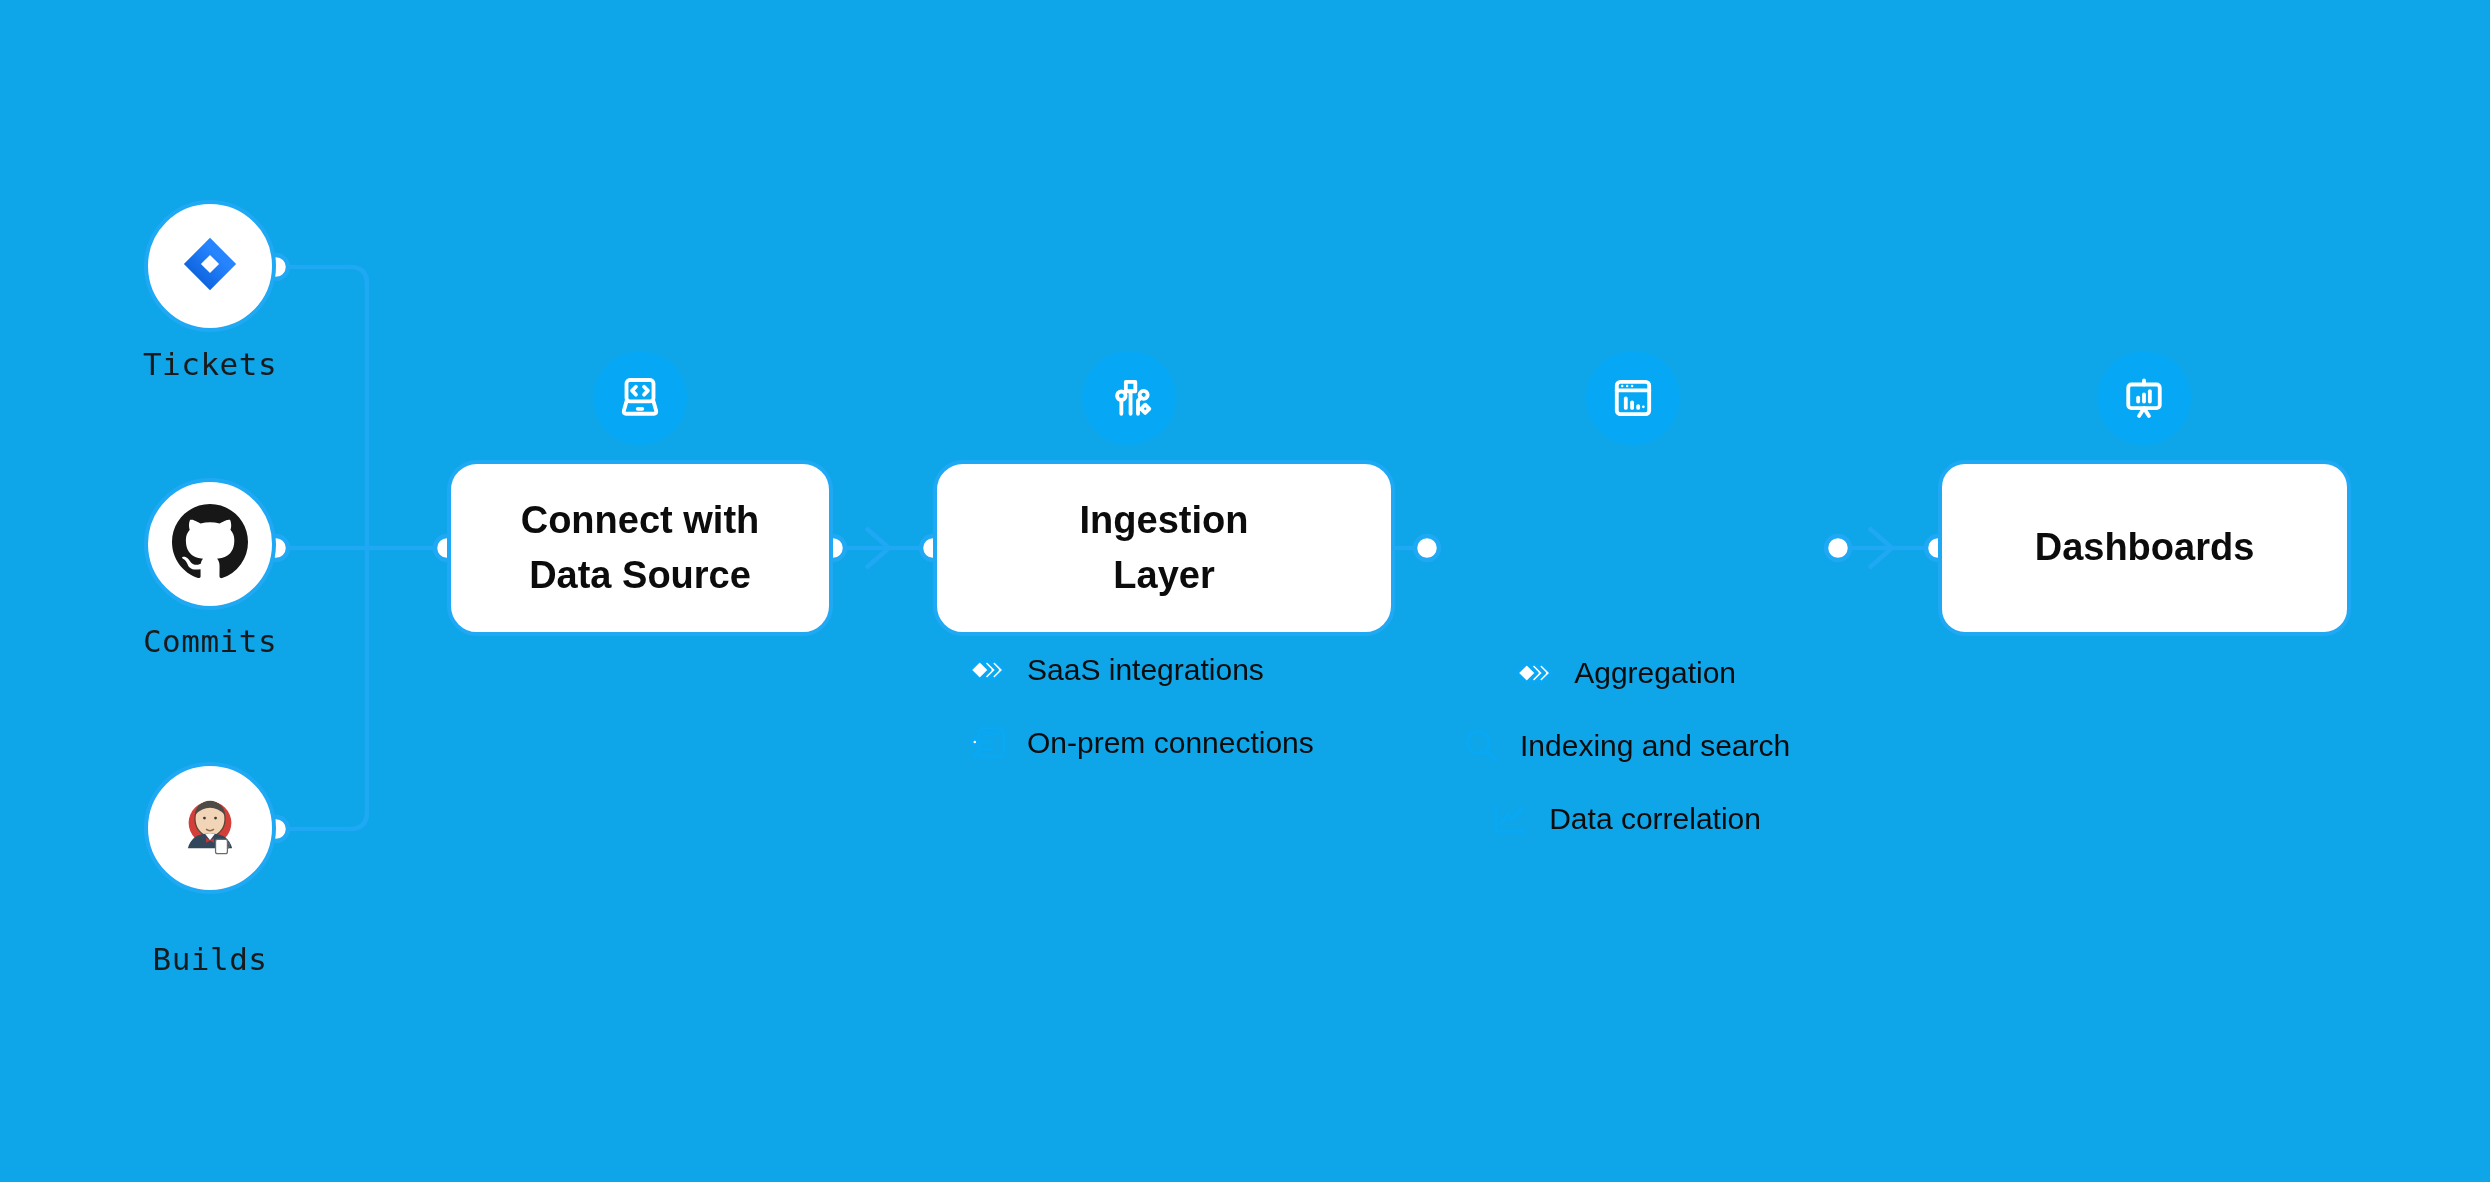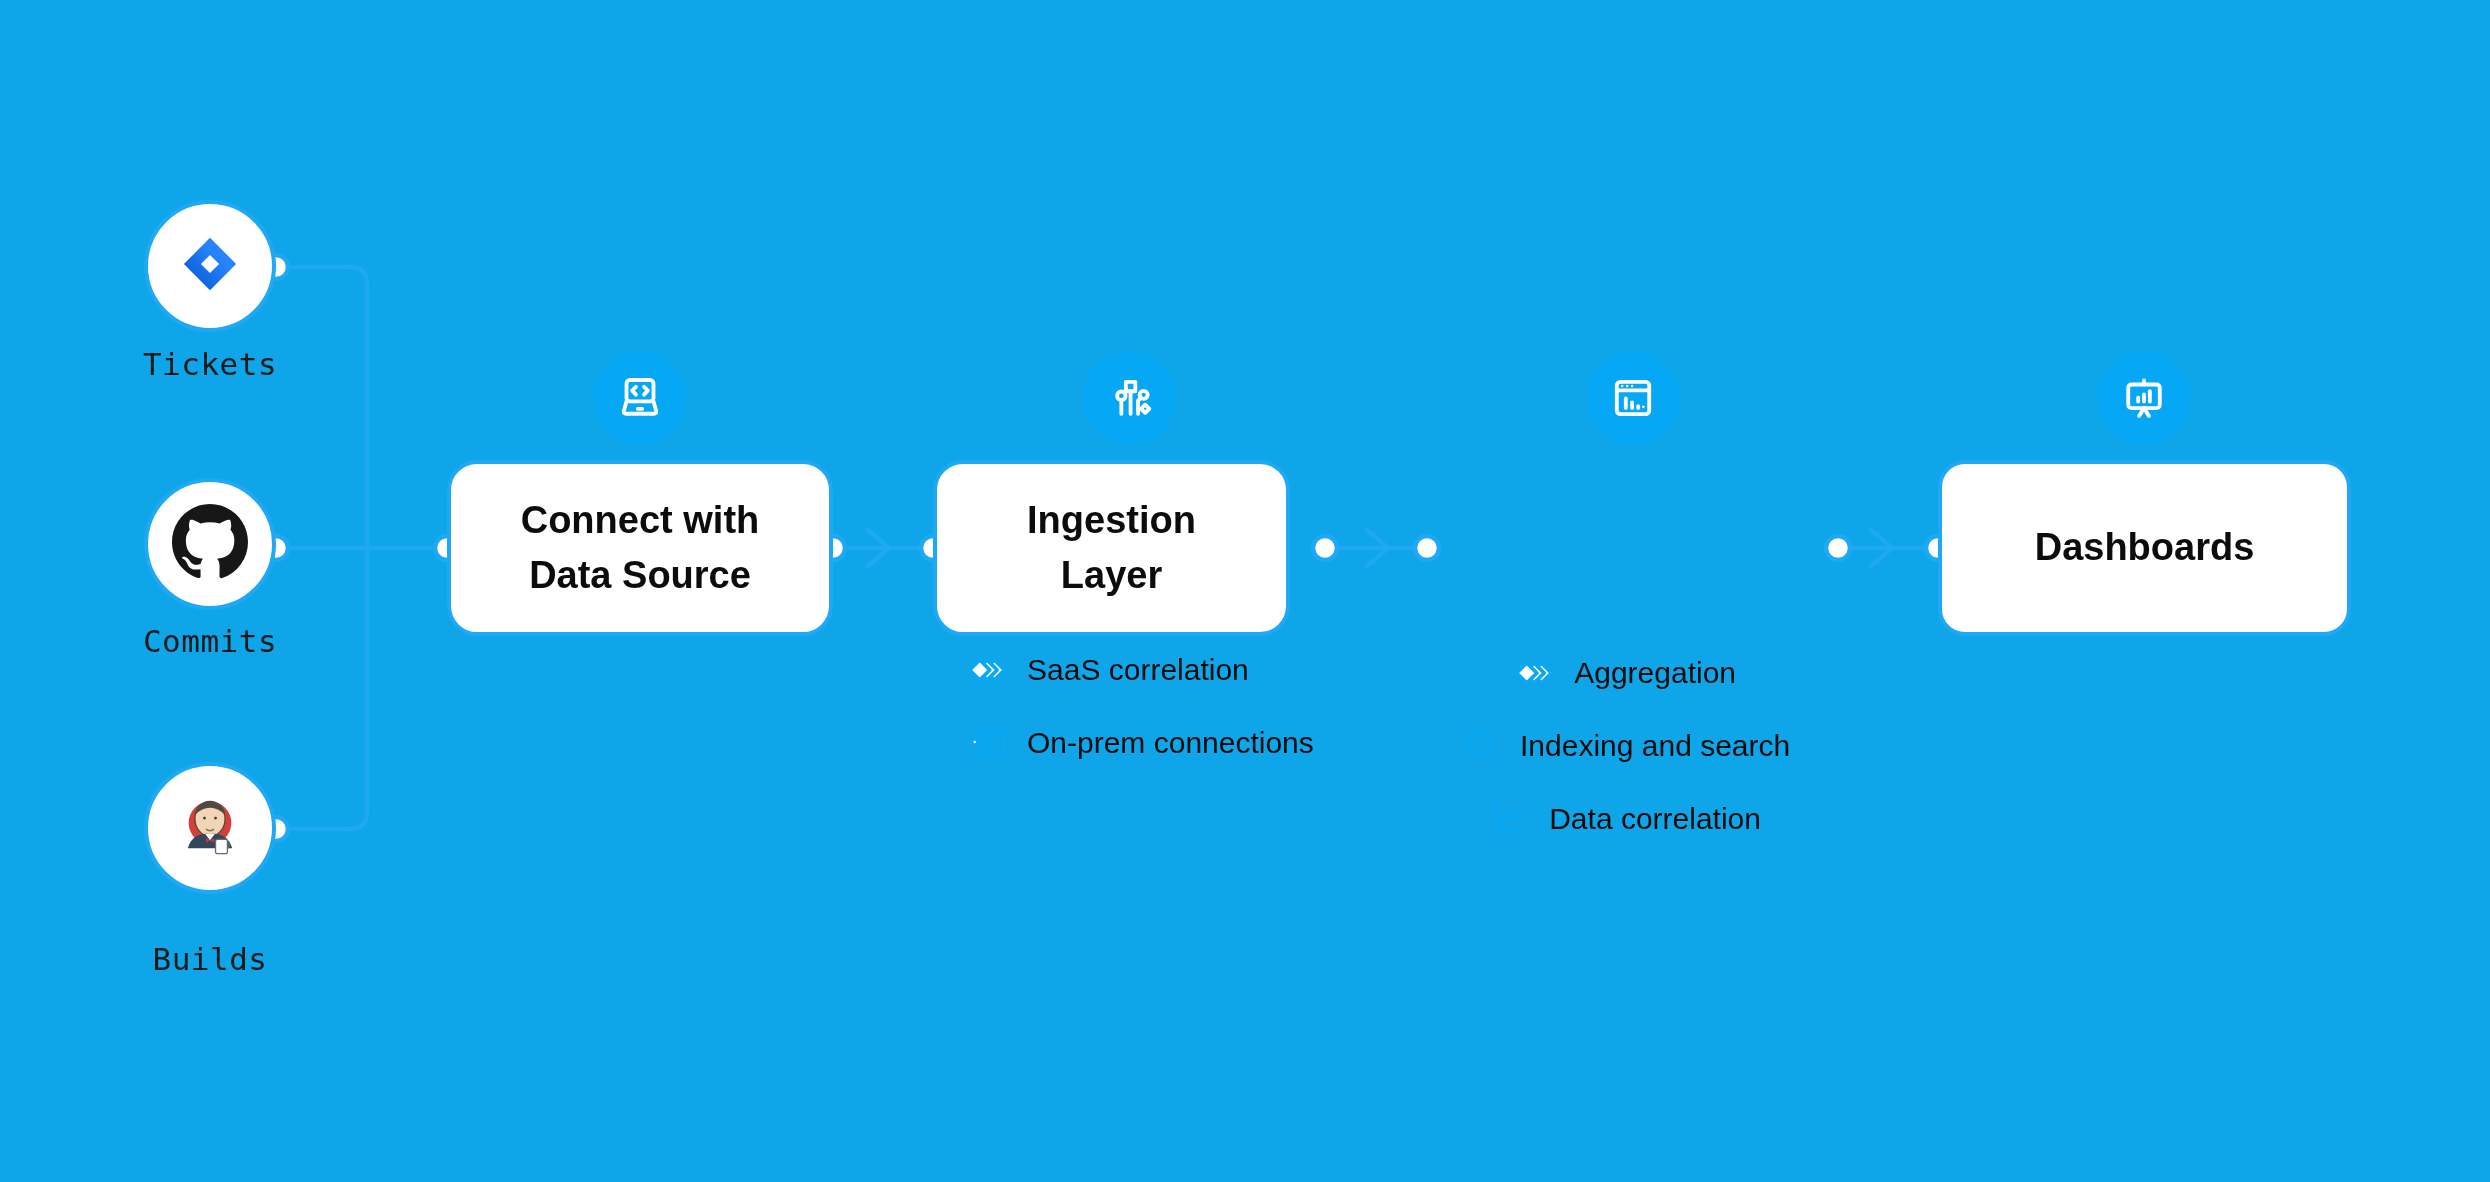--- a/index.html
+++ b/index.html
@@ -144,37 +144,37 @@
       <path d="M12 13.6 V10.4"></path>
       <path d="M14.6 13.6 V9"></path>
       <path d="M12 16.5 L9.8 20"></path>
       <path d="M12 16.5 L14.2 20"></path>
     </svg>
   </div>
 
   <div class="stage-box" style="left:447px;width:386px;">
     <div class="stage-title" style="max-width:280px;">Connect with Data Source</div>
   </div>
-  <div class="stage-box" style="left:933px;width:357px;">
+  <div class="stage-box" style="left:933px;width:462px;">
     <div class="stage-title" style="max-width:230px;">Ingestion Layer</div>
   </div>
   <div class="stage-box" style="left:1938px;width:413px;border-radius:27px;">
     <div class="stage-title">Dashboards</div>
   </div>
 
   <div class="sublist" style="left:966px;top:648px;">
     <div class="subitem">
       <span class="subicon">
         <svg width="44" height="44" viewBox="0 0 24 24" fill="#ffffff" stroke="#0aa8f3" stroke-width="2" stroke-linejoin="round">
           <path d="M15.5 6.5 L21 12 L15.5 17.5 L10 12 Z"></path>
           <path d="M11.5 6.5 L17 12 L11.5 17.5 L6 12 Z"></path>
           <path d="M7.5 6.5 L13 12 L7.5 17.5 L2 12 Z"></path>
         </svg>
       </span>
-      <span class="sublabel">SaaS correlation</span>
+      <span class="sublabel">SaaS integrations</span>
     </div>
     <div class="subitem">
       <span class="subicon">
         <svg width="44" height="44" viewBox="0 0 24 24" fill="none" stroke="#0aa8f3" stroke-width="2" stroke-linecap="round" stroke-linejoin="round">
           <rect x="7" y="4" width="13.5" height="15.5" rx="2.5"></rect>
           <circle cx="10.5" cy="7" r="0.5" fill="#0aa8f3"></circle>
           <circle cx="13.2" cy="7" r="0.5" fill="#0aa8f3"></circle>
           <circle cx="15.9" cy="7" r="0.5" fill="#0aa8f3"></circle>
           <path d="M14 11.5 H6.4"></path>
           <circle cx="4.8" cy="11.5" r="1.7" fill="#ffffff"></circle>

